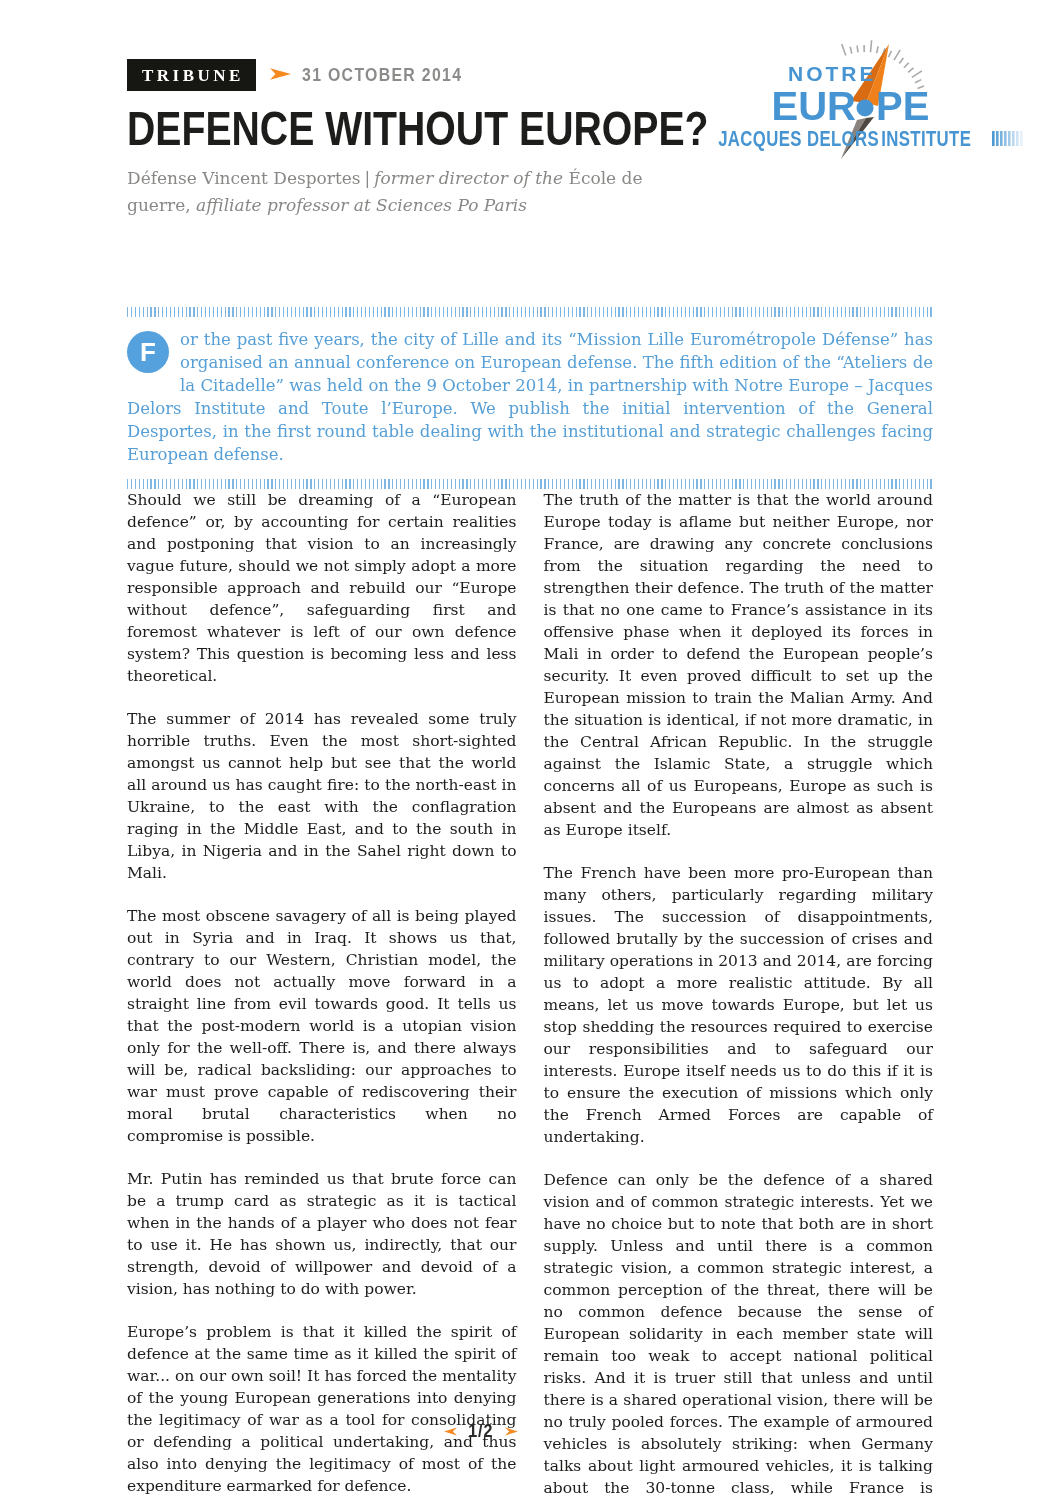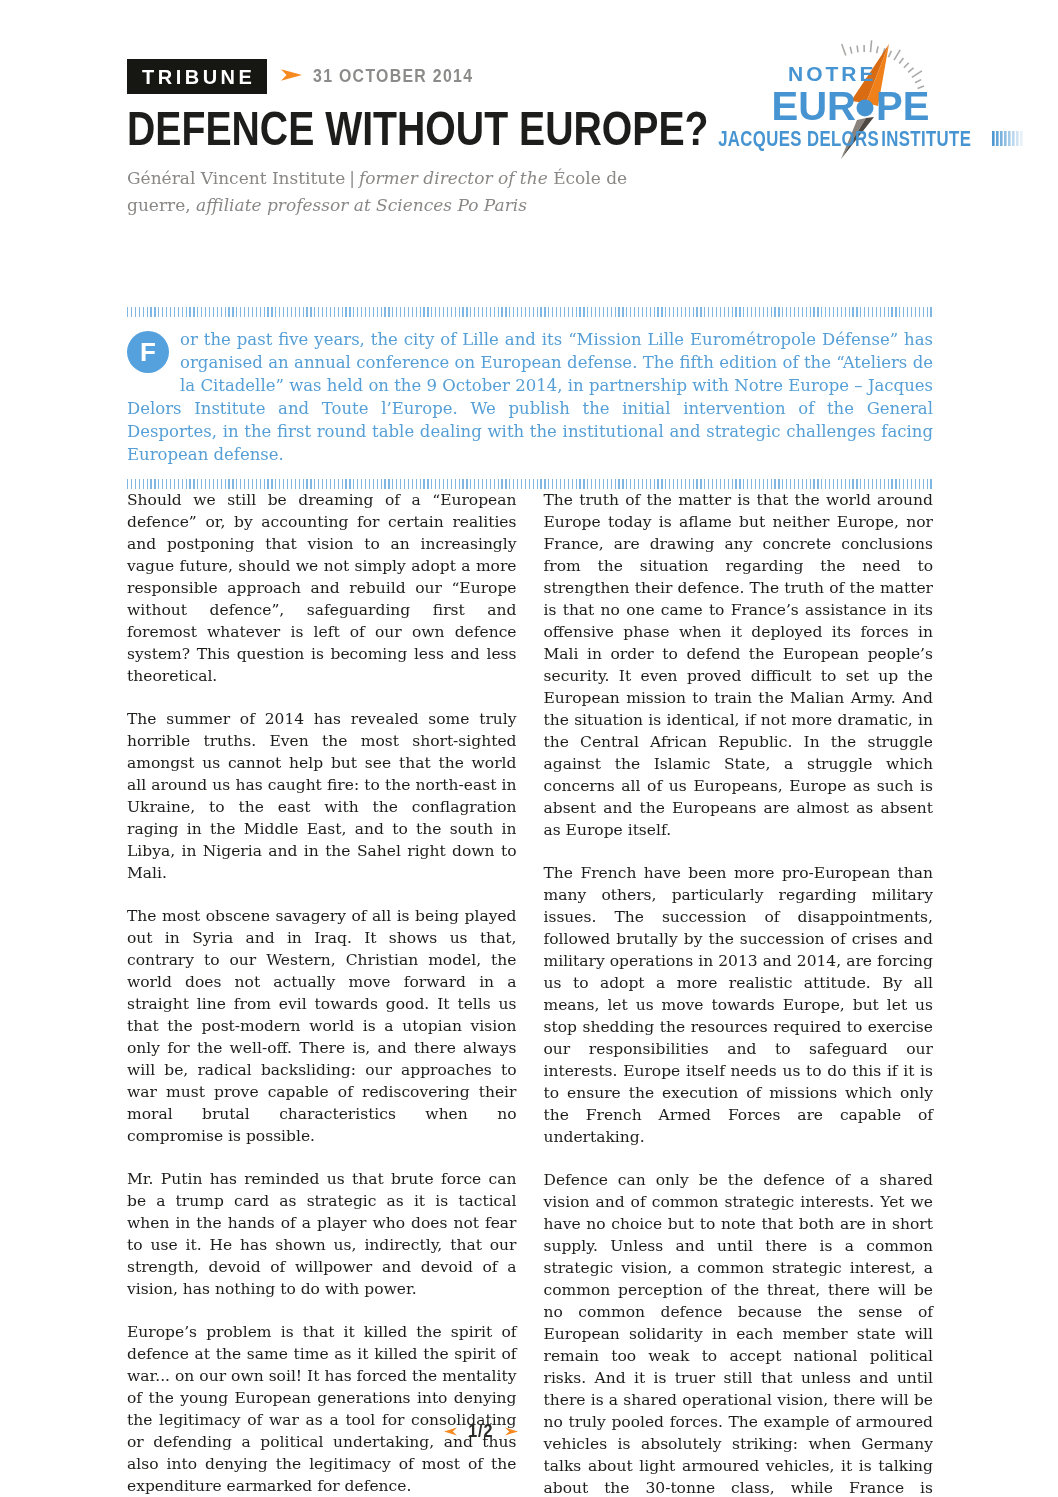--- a/index.html
+++ b/index.html
@@ -5,22 +5,22 @@
 <style>
   * { margin:0; padding:0; box-sizing:border-box; }
   html,body { background:#ffffff; }
   .page {
     position:relative; width:1058px; height:1497px; background:#ffffff;
     overflow:hidden; font-family:"DejaVu Serif", serif; color:#1d1d1b;
   }
   
   .masthead { position:absolute; left:127px; top:59px; display:flex; align-items:center; gap:11px; }
   .badge {
-    background:#161613; color:#ffffff; font-family:Liberation Sans, sans-serif;
-    font-weight:bold; font-size:20px; letter-spacing:3.5px;
+    background:#161613; color:#ffffff; font-family:Liberation Serif, serif;
+    font-weight:bold; font-size:17px; letter-spacing:3.5px;
     padding:8px 12px 7px 15px; line-height:1;
   }
   .arrow-right { display:inline-block; }
   .kicker-date {
     font-family:"Liberation Sans", sans-serif; font-weight:bold; font-size:18px;
     color:#8b8b89; letter-spacing:1.5px; transform:scaleX(.88); transform-origin:left center;
     display:inline-block; white-space:nowrap;
   }
   .doc-title {
     position:absolute; left:127px; top:100px;
@@ -70,21 +70,21 @@
       <svg width="24" height="14" viewBox="0 0 24 14">
           <path d="M24 7 L3 1.2 L8.5 7 L3 12.8 Z" fill="#f6891f"></path>
         </svg>
     </span>
     <span class="kicker-date">31 OCTOBER 2014</span>
   </div>
 
   <div class="doc-title">DEFENCE WITHOUT EUROPE?</div>
 
   <div class="author">
-    <span>Général Vincent Institute</span><span class="sep">|</span><span class="italic">former director of the</span>
+    <span>Défense Vincent Desportes</span><span class="sep">|</span><span class="italic">former director of the</span>
     <span>École de guerre,</span>
     <span class="italic">affiliate professor at Sciences Po Paris</span>
   </div>
 
   <div class="logo">
     <svg width="316" height="142" viewBox="0 0 316 142">
       <g id="tick-arc">
           <line x1="137.8" y1="23.4" x2="133.7" y2="12.1" stroke="#a9a9a7" stroke-width="1.6"></line>
           <line x1="143.8" y1="21.6" x2="142.2" y2="14.8" stroke="#a9a9a7" stroke-width="1.6"></line>
           <line x1="150.0" y1="20.4" x2="149.1" y2="13.5" stroke="#a9a9a7" stroke-width="1.6"></line>

